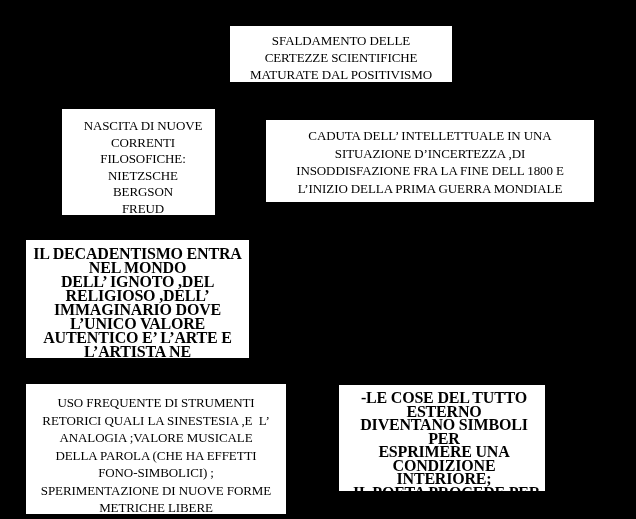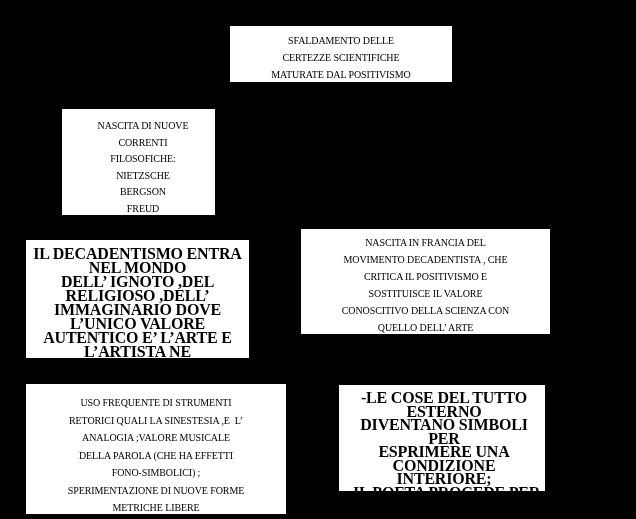--- a/index.html
+++ b/index.html
@@ -21,21 +21,21 @@
     background: #ffffff;
     color: #000000;
     border: 1px solid #000000;
     white-space: pre-wrap;
     overflow: hidden;
     letter-spacing: -0.1px;
   }
   .center { text-align: center; }
   .left   { text-align: center; }
   .reg {
-    font-size: 10px;
+    font-size: 13px;
     line-height: 17px;
   }
   .small-bold {
     font-weight: bold;
     font-size: 16px;
     letter-spacing: -0.2px;
   }
 
   
   #b1 { left: 229px; top: 25px;  width: 224px; height: 58px;  padding: 6px 4px 0 4px;  line-height: 17px; }
@@ -55,36 +55,34 @@
 CERTEZZE SCIENTIFICHE
 MATURATE DAL POSITIVISMO</div>
 
   <div id="b2" class="tbox left reg">NASCITA DI NUOVE
 CORRENTI
 FILOSOFICHE:
 NIETZSCHE
 BERGSON
 FREUD</div>
 
+  <div id="b3" class="tbox center reg">CADUTA DELL’ INTELLETTUALE IN UNA
+SITUAZIONE D’INCERTEZZA ,DI
+INSODDISFAZIONE FRA LA FINE DELL 1800 E
+L’INIZIO DELLA PRIMA GUERRA MONDIALE</div>
 
   <div id="b4" class="tbox center small-bold">IL DECADENTISMO ENTRA NEL MONDO
 DELL’ IGNOTO ,DEL RELIGIOSO ,DELL’
 IMMAGINARIO DOVE  L’UNICO VALORE
 AUTENTICO E’ L’ARTE E L’ARTISTA NE
 SEGUE I MODELLI ;
 RIFIUTO DI TUTTO QUELLO CHE  E’
 SOCIALE ;
 ANGOSCIA  ESISTENZIALE</div>
 
-  <div id="b5" class="tbox center reg">NASCITA IN FRANCIA DEL
-MOVIMENTO DECADENTISTA , CHE
-CRITICA IL POSITIVISMO E
-SOSTITUISCE IL VALORE
-CONOSCITIVO DELLA SCIENZA CON
-QUELLO DELL’ ARTE</div>
 
   <div id="b6" class="tbox center reg">USO FREQUENTE DI STRUMENTI
 RETORICI QUALI LA SINESTESIA ,E  L’
 ANALOGIA ;VALORE MUSICALE
 DELLA PAROLA (CHE HA EFFETTI
 FONO-SIMBOLICI) ;
 SPERIMENTAZIONE DI NUOVE FORME
 METRICHE LIBERE</div>
 
   <div id="b7" class="tbox left small-bold">-LE COSE DEL TUTTO ESTERNO

